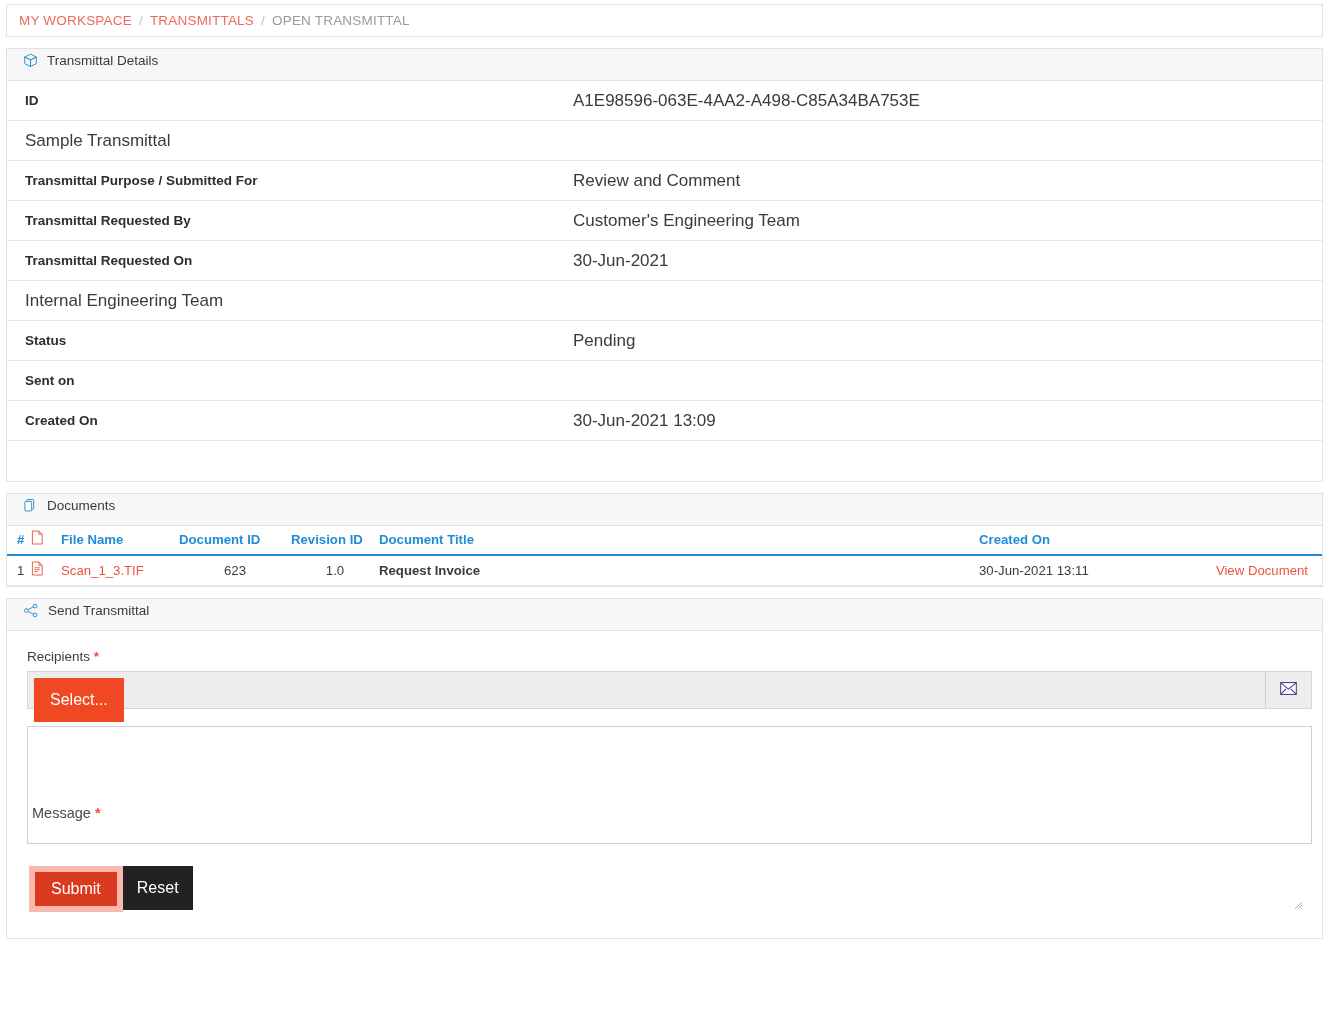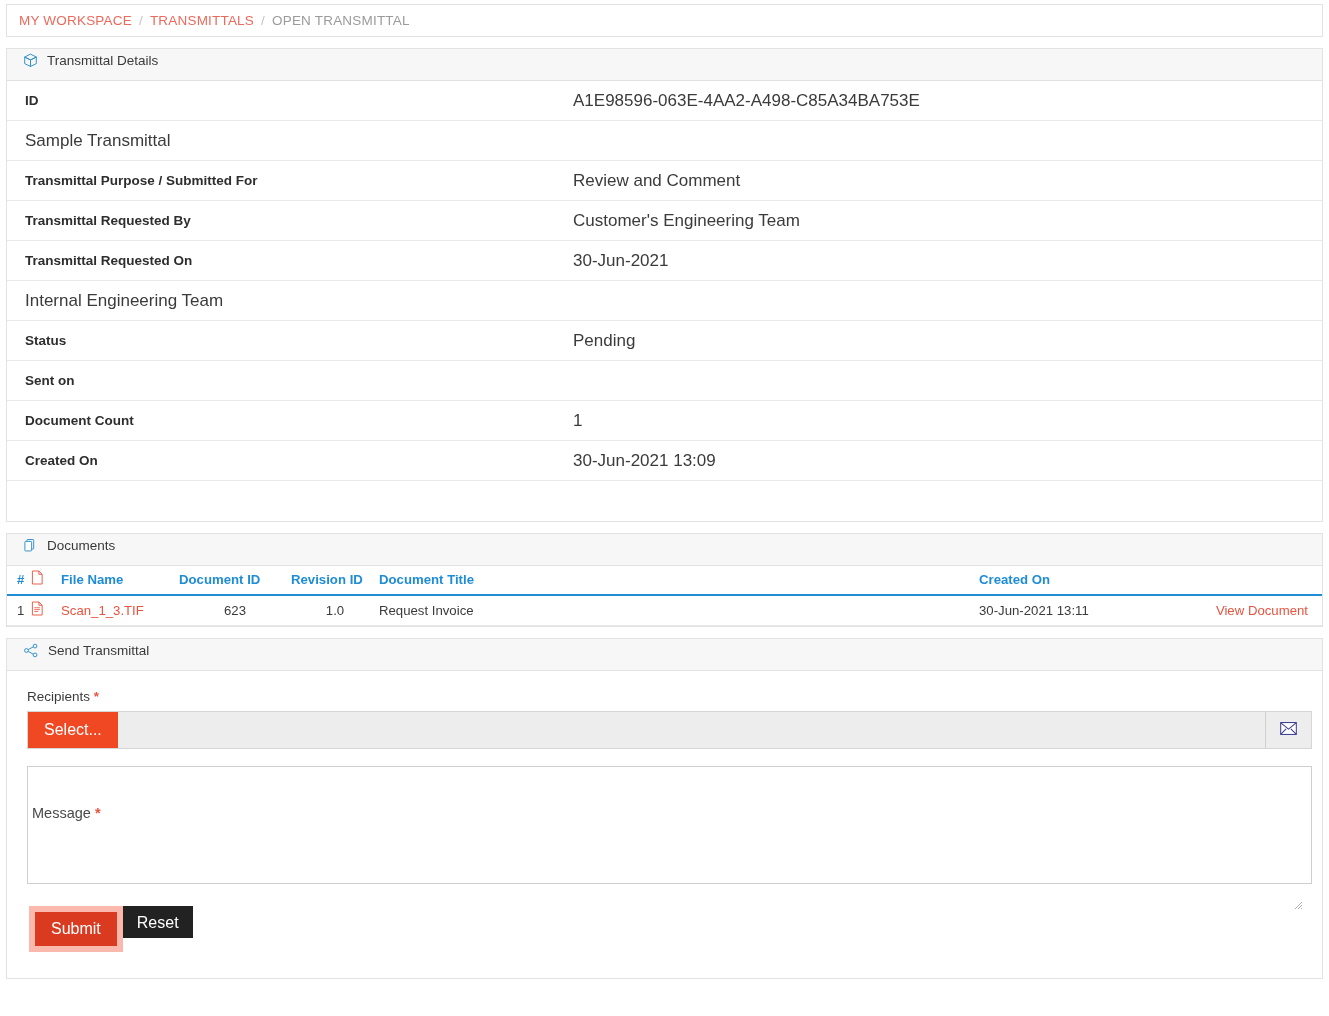--- a/index.html
+++ b/index.html
@@ -89,21 +89,21 @@
     padding: 5px 0 6px 0;
     border-bottom: 1px solid #e8e8e8;
     color: #3b3b3b;
     vertical-align: middle;
   }
   .c-num    { width: 24px;  padding-left: 10px !important; text-align: left; }
   .c-icon   { width: 30px;  text-align: left; }
   .c-fname  { width: 118px; }
   .c-docid  { width: 112px; text-align: center; }
   .c-revid  { width: 88px;  text-align: center; }
-  .c-title  { width: 600px; }
+  .c-title  { width: 600px; font-weight: bold; }
   .c-created{ width: 175px; }
   .c-action { text-align: right; padding-right: 14px !important; }
 
   .file-link { color: #e8543f; text-decoration: none; cursor: pointer; }
   .view-doc  { color: #e8543f; text-decoration: none; cursor: pointer; font-size: 13.2px; }
 
   
   .form-body { padding: 18px 20px 26px 20px; }
   .field-label {
     font-size: 13.5px;
@@ -123,22 +123,22 @@
   }
   .select-btn {
     background: #ef4823;
     color: #ffffff;
     border: none;
     font-size: 16px;
     font-family: "Liberation Sans", sans-serif;
     padding: 0 16px;
     cursor: pointer;
     line-height: 36px;
-    height: 36px;
-    margin: 0;
+    height: 44px;
+    margin: 6px;
   }
   .recipients-input {
     flex: 1;
     background: #ededed;
     border: none;
     outline: none;
     font-size: 13.5px;
     font-family: "Liberation Sans", sans-serif;
     padding: 0 10px;
     color: #3b3b3b;
@@ -206,21 +206,21 @@
     line-height: 34px;
     cursor: pointer;
   }
   .reset-btn {
     background: #222222;
     color: #ffffff;
     border: none;
     font-size: 16px;
     font-family: "Liberation Sans", sans-serif;
     padding: 0 14px;
-    height: 32px;
+    height: 44px;
     line-height: 34px;
     cursor: pointer;
     margin-left: 0px;
   }
 </style>
 </head>
 <body>
 
 <div class="page">
 
@@ -276,24 +276,20 @@
       <div class="detail-row">
         <div class="detail-label">Status</div>
         <div class="detail-value">Pending</div>
       </div>
 
       <div class="detail-row">
         <div class="detail-label">Sent on</div>
         <div class="detail-value"></div>
       </div>
 
-      <div class="detail-row">
-        <div class="detail-label">Document Count</div>
-        <div class="detail-value">1</div>
-      </div>
 
       <div class="detail-row">
         <div class="detail-label">Created On</div>
         <div class="detail-value">30-Jun-2021 13:09</div>
       </div>
 
       <div class="detail-spacer"></div>
     </div>
   </div>
 

